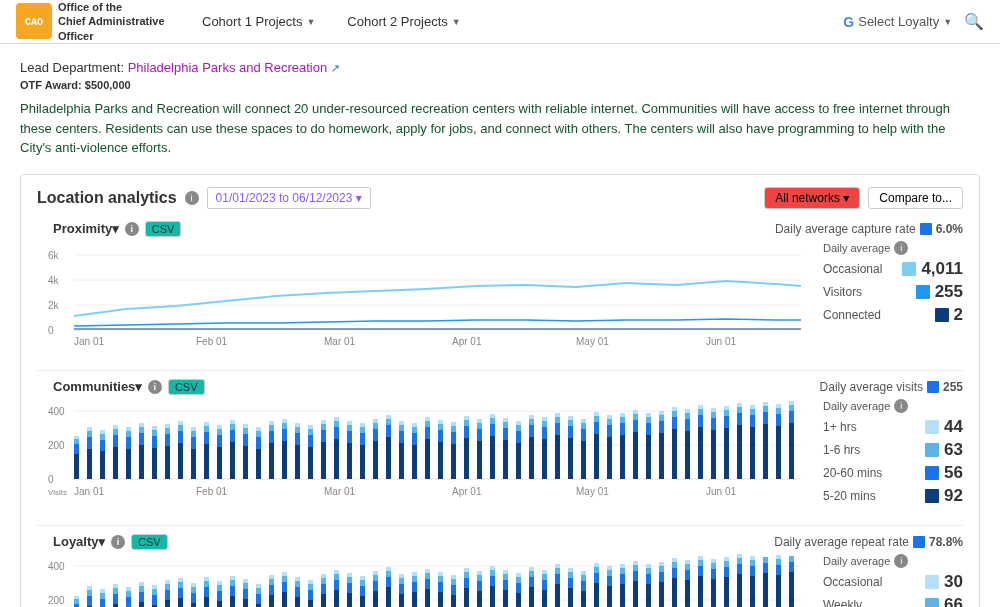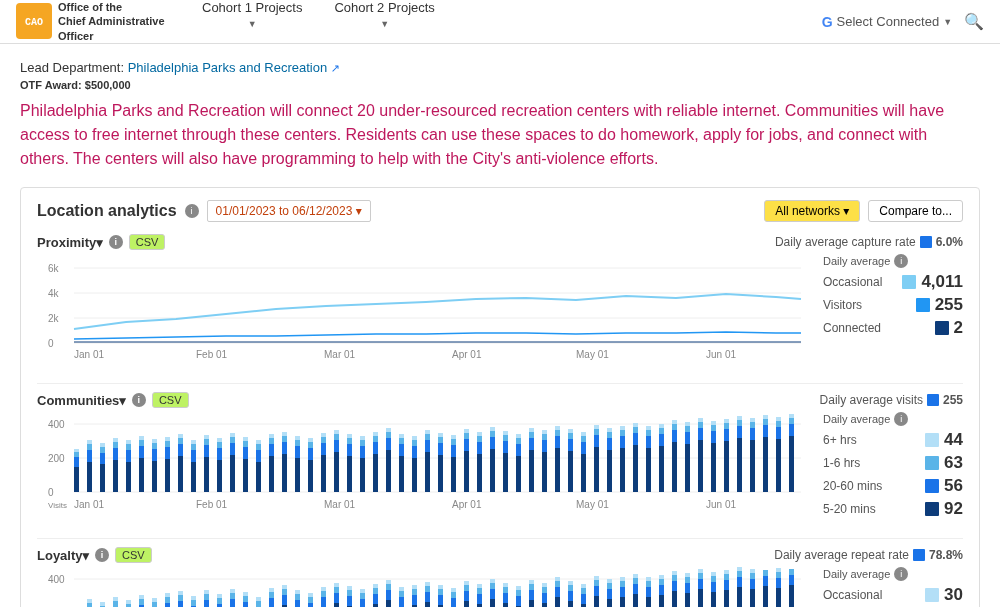--- a/index.html
+++ b/index.html
@@ -13,69 +13,69 @@
     .header-left { display: flex; align-items: center; gap: 16px; }
     .logo-area { display: flex; align-items: center; gap: 6px; }
     .logo-icon {
       width: 36px; height: 36px; background: #f5a623;
       border-radius: 4px; display: flex; align-items: center; justify-content: center;
       font-size: 10px; color: #fff; font-weight: bold; line-height: 1.1; text-align: center; font-family: Liberation Mono, monospace;
     }
     .logo-text { font-size: 11px; font-weight: bold; color: #333; line-height: 1.3; max-width: 120px; }
     .nav-item {
       display: flex; align-items: center; gap: 4px; font-size: 13px;
-      color: #333; cursor: pointer; padding: 0 8px; height: 44px; flex-direction: column;
+      color: #333; cursor: pointer; padding: 0 8px; height: 44px;
     }
     .nav-chevron { font-size: 9px; color: #666; }
     .header-right { display: flex; align-items: center; gap: 12px; }
     .google-translate { display: flex; align-items: center; gap: 4px; font-size: 13px; color: #555; }
     .google-g { color: #4285f4; font-weight: bold; font-size: 14px; }
     .search-icon-btn { font-size: 16px; color: #555; cursor: pointer; }
 
     
     .content { padding: 16px 20px; background: #fff; }
     .lead-dept { font-size: 13px; margin-bottom: 4px; }
-    .lead-dept a { color: #0369a1; text-decoration: none; }
+    .lead-dept a { color: #a21caf; text-decoration: none; }
     .otf-award { font-size: 11px; font-weight: bold; margin-bottom: 8px; }
-    .description { font-size: 16px; line-height: 1.5; color: #be185d; max-width: 960px; }
+    .description { font-size: 13px; line-height: 1.5; color: #14532d; max-width: 960px; }
 
     
     .analytics-section {
       margin: 16px 0 0 0; border: 1px solid #ddd; border-radius: 4px; background: #fff; padding: 12px 16px;
     }
     .analytics-header {
       display: flex; align-items: center; justify-content: space-between; margin-bottom: 12px;
     }
     .analytics-title-row { display: flex; align-items: center; gap: 8px; }
     .analytics-title { font-size: 16px; font-weight: bold; }
     .info-icon {
       width: 14px; height: 14px; border-radius: 50%; background: #888; color: #fff;
       font-size: 9px; display: inline-flex; align-items: center; justify-content: center; cursor: pointer;
     }
     .date-btn {
       border: 1px solid #ccc; border-radius: 2px; padding: 3px 8px; font-size: 12px;
-      background: #fff; cursor: pointer; color: #c2410c;
+      background: #fff; cursor: pointer; color: #8b5cf6;
     }
     .analytics-header-right { display: flex; align-items: center; gap: 8px; }
     .networks-btn {
       border: 1px solid #ccc; border-radius: 3px; padding: 3px 10px; font-size: 12px;
-      background: #fde047; cursor: pointer;
+      background: #ef4444; cursor: pointer;
     }
     .compare-btn {
       border: 1px solid #ccc; border-radius: 3px; padding: 3px 10px; font-size: 12px;
       background: #fff; cursor: pointer;
     }
 
     
     .chart-panel { margin-bottom: 16px; }
     .chart-header { display: flex; align-items: center; justify-content: space-between; margin-bottom: 4px; }
-    .chart-title { font-size: 13px; font-weight: bold; display: flex; align-items: center; gap: 6px; }
+    .chart-title { font-size: 13px; font-weight: bold; display: flex; align-items: center; gap: 6px; margin-left: 16px; }
     .csv-btn {
       border: 1px solid #ccc; border-radius: 3px; padding: 1px 6px; font-size: 11px;
-      background: #bef264; cursor: pointer; color: #333;
+      background: #14b8a6; cursor: pointer; color: #333;
     }
     .capture-rate { font-size: 12px; color: #555; display: flex; align-items: center; gap: 4px; }
     .capture-swatch { width: 12px; height: 12px; display: inline-block; border-radius: 1px; }
 
     .chart-area { display: flex; align-items: flex-start; gap: 8px; }
     .chart-main { flex: 1; position: relative; }
 
     .chart-sidebar { width: 140px; font-size: 12px; }
     .sidebar-header { font-size: 11px; color: #555; margin-bottom: 4px; display: flex; align-items: center; gap: 4px; }
     .sidebar-row {
@@ -112,21 +112,21 @@
       <span class="nav-chevron">▼</span>
     </div>
     <div class="nav-item">
       <span>Cohort 2 Projects</span>
       <span class="nav-chevron">▼</span>
     </div>
   </div>
   <div class="header-right">
     <div class="google-translate">
       <span class="google-g">G</span>
-      <span>Select Connected</span>
+      <span>Select Loyalty</span>
       <span class="nav-chevron">▼</span>
     </div>
     <span class="search-icon-btn">🔍</span>
   </div>
 </div>
 
 <div class="content">
   <div class="lead-dept">
     <span>Lead Department:</span>
     <a href="#">Philadelphia Parks and Recreation</a>
@@ -539,21 +539,21 @@
             <text x="660" y="96" class="axis-label">Jun 01</text>
             <text x="2" y="96" class="axis-label" style="font-size:8px;">Visits</text>
           </svg>
         </div>
         <div class="chart-sidebar">
           <div class="sidebar-header">
             <span>Daily average</span>
             <span class="info-icon">i</span>
           </div>
           <div class="sidebar-row">
-            <span class="sidebar-row-label">6+ hrs</span>
+            <span class="sidebar-row-label">1+ hrs</span>
             <div class="sidebar-row-right">
               <span class="sidebar-swatch" style="background:#b3dff7;"></span>
               <span class="sidebar-value">44</span>
             </div>
           </div>
           <div class="sidebar-row">
             <span class="sidebar-row-label">1-6 hrs</span>
             <div class="sidebar-row-right">
               <span class="sidebar-swatch" style="background:#5ab4e8;"></span>
               <span class="sidebar-value">63</span>

